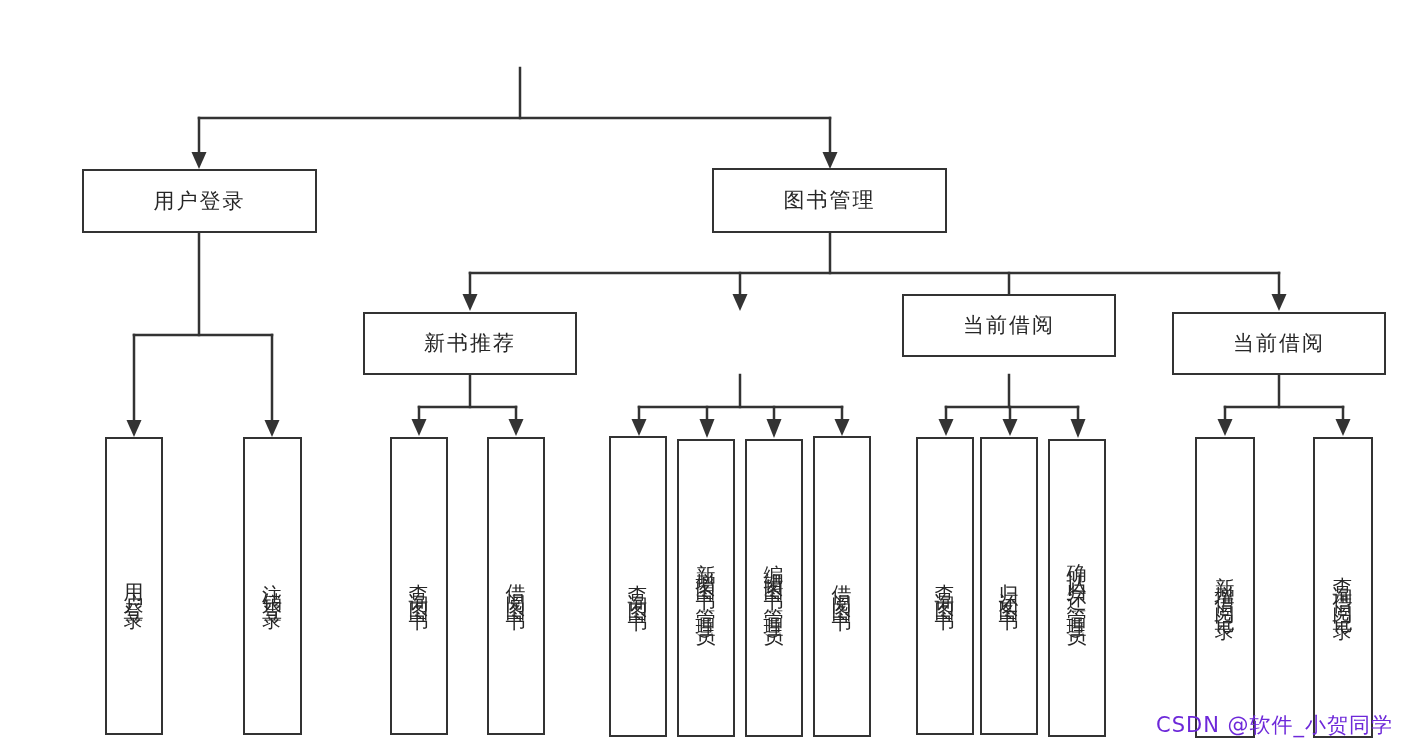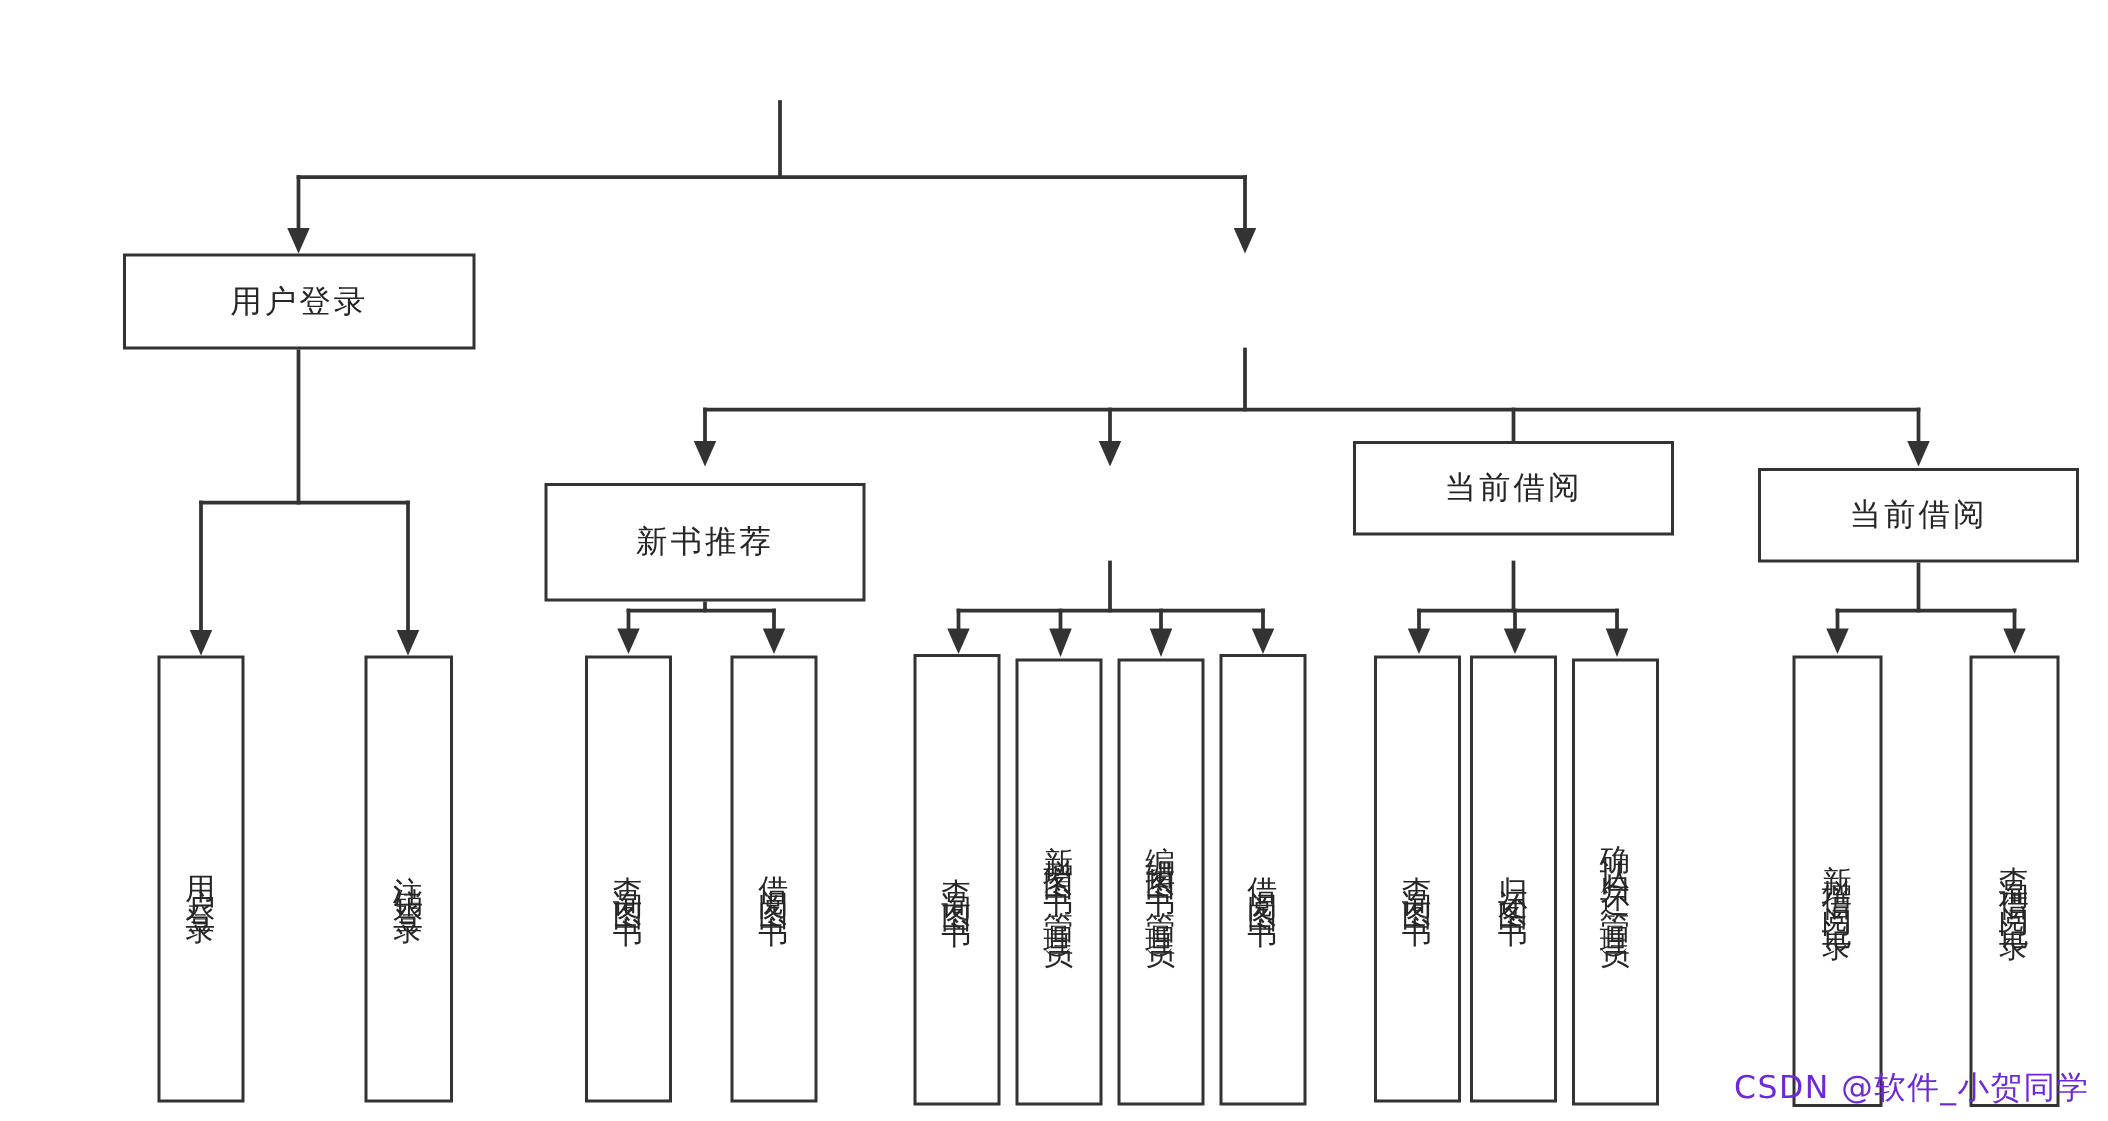--- a/index.html
+++ b/index.html
@@ -15,21 +15,21 @@
   }
   .h{letter-spacing:2px;}
   .v{
     writing-mode:vertical-rl;text-orientation:mixed;
     font-size:20px;letter-spacing:9px;white-space:normal;
   }
   
   .n-root       {left:21px;  top:13px;  width:1002px;height:55px;}
   .n-user-login {left:82px;  top:169px; width:235px; height:64px;}
   .n-book-mgmt  {left:712px; top:168px; width:235px; height:65px;}
-  .n-rec        {left:363px; top:322px; width:214px; height:79px;}
+  .n-rec        {left:363px; top:312px; width:214px; height:63px;}
   .n-bb         {left:634px; top:312px; width:214px; height:63px;}
   .n-cb         {left:902px; top:294px; width:214px; height:63px;}
   .n-br         {left:1172px;top:312px; width:214px; height:63px;}
   .n-login      {left:105px; top:437px; width:58px;  height:298px;}
   .n-logout     {left:243px; top:437px; width:59px;  height:298px;}
   .n-rec-q      {left:390px; top:437px; width:58px;  height:298px;}
   .n-rec-b      {left:487px; top:437px; width:58px;  height:298px;}
   .n-bb-q       {left:609px; top:436px; width:58px;  height:301px;}
   .n-bb-a       {left:677px; top:439px; width:58px;  height:298px;}
   .n-bb-e       {left:745px; top:439px; width:58px;  height:298px;}
@@ -110,20 +110,21 @@
       <polygon points="938.5,419 953.5,419 946,436"></polygon>
       <polygon points="1002.5,419 1017.5,419 1010,436"></polygon>
       <polygon points="1070.5,419 1085.5,419 1078,438"></polygon>
       <polygon points="1217.5,419 1232.5,419 1225,436"></polygon>
       <polygon points="1335.5,419 1350.5,419 1343,436"></polygon>
     </g>
   </svg>
 
 
   <div class="node h n-user-login">用户登录</div>
+  <div class="node h n-book-mgmt">图书管理</div>
 
   <div class="node h n-rec">新书推荐</div>
   <div class="node h n-cb">当前借阅</div>
   <div class="node h n-br">当前借阅</div>
 
   <div class="node v n-login">用户登录</div>
   <div class="node v n-logout">注销登录</div>
 
   <div class="node v n-rec-q">查询图书</div>
   <div class="node v n-rec-b">借阅图书</div>

